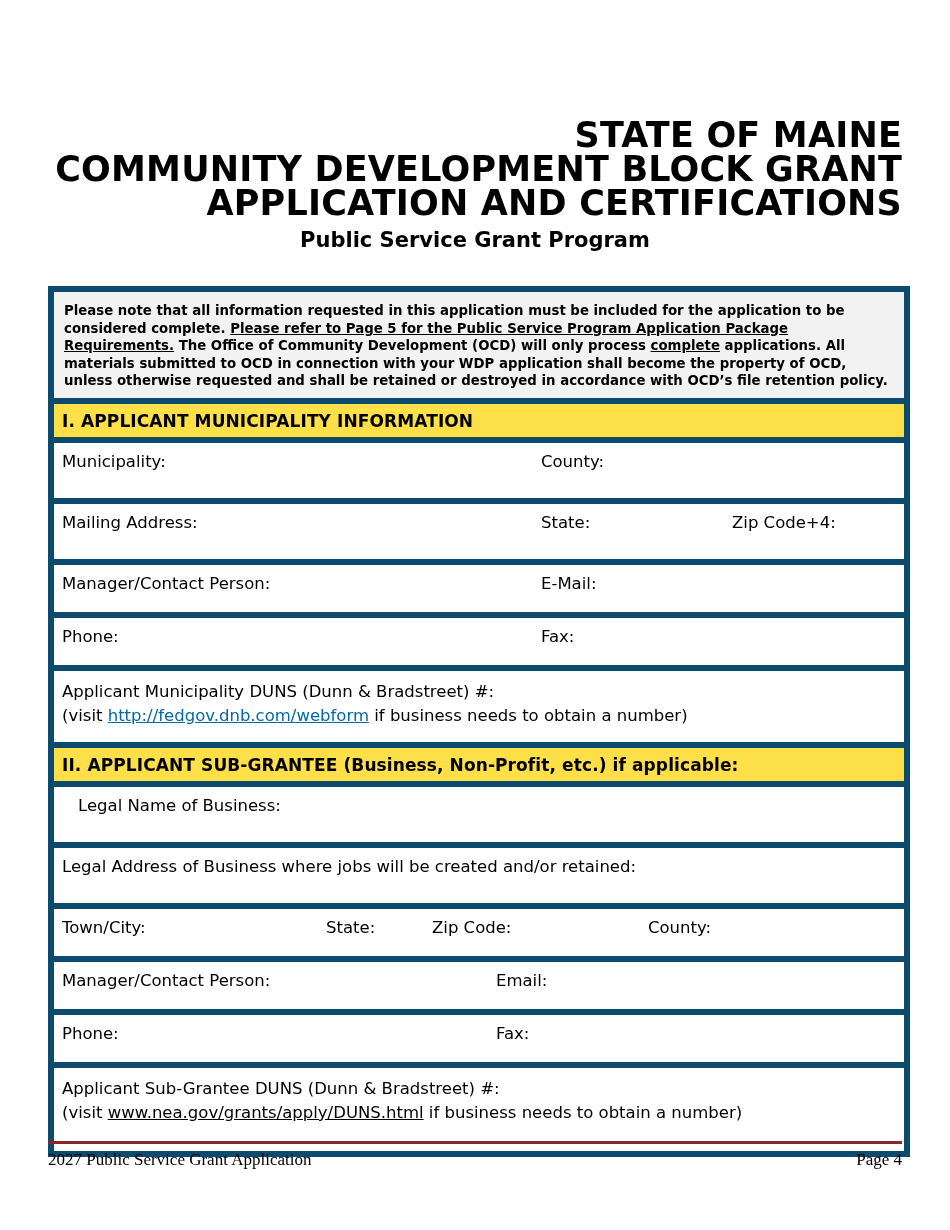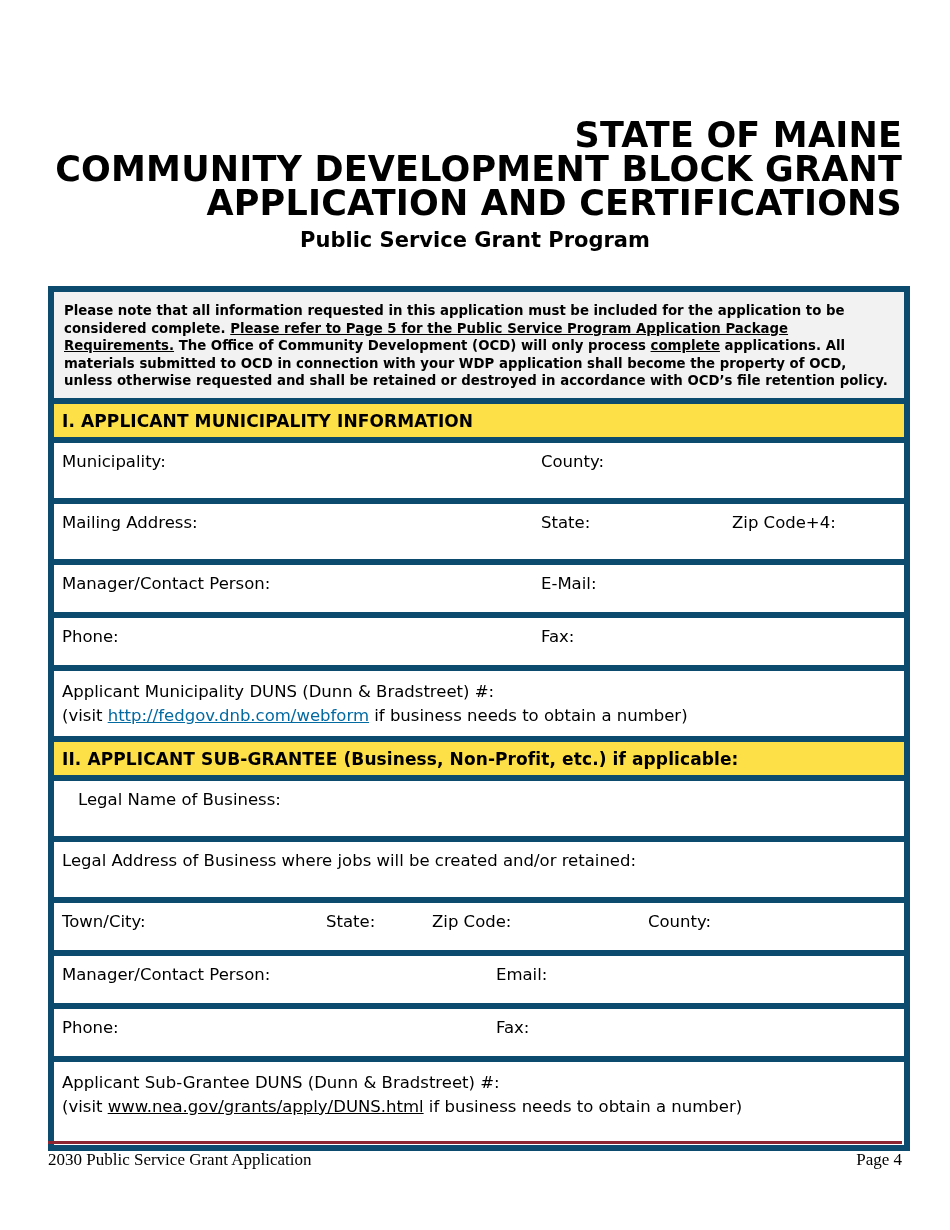--- a/index.html
+++ b/index.html
@@ -77,21 +77,21 @@
   .field-row.tall {
     height: 30px;
   }
   .field-row .f {
     position: absolute;
     top: 9px;
     white-space: nowrap;
   }
   .field-two-line {
     font-size: 16.5px;
-    padding: 9px 8px 8px 8px;
+    padding: 9px 8px 14px 8px;
     line-height: 24px;
   }
   a.link {
     color: #0369a1;
     text-decoration: underline;
   }
   a.link-dark {
     color: #000000;
     text-decoration: underline;
   }
@@ -247,18 +247,18 @@
           <div><span>(visit </span><a class="link-dark" href="#">www.nea.gov/grants/apply/DUNS.html</a><span> if business needs to obtain a number)</span></div>
         </div>
       </td>
     </tr>
   </tbody>
     </table>
 
   <div class="footer">
     <div class="footer-rule"></div>
     <div class="footer-row">
-      <div>2030 Public Service Grant Application</div>
+      <div>2027 Public Service Grant Application</div>
       <div>Page 4</div>
     </div>
   </div>
 
 </div>
 
 </body></html>

